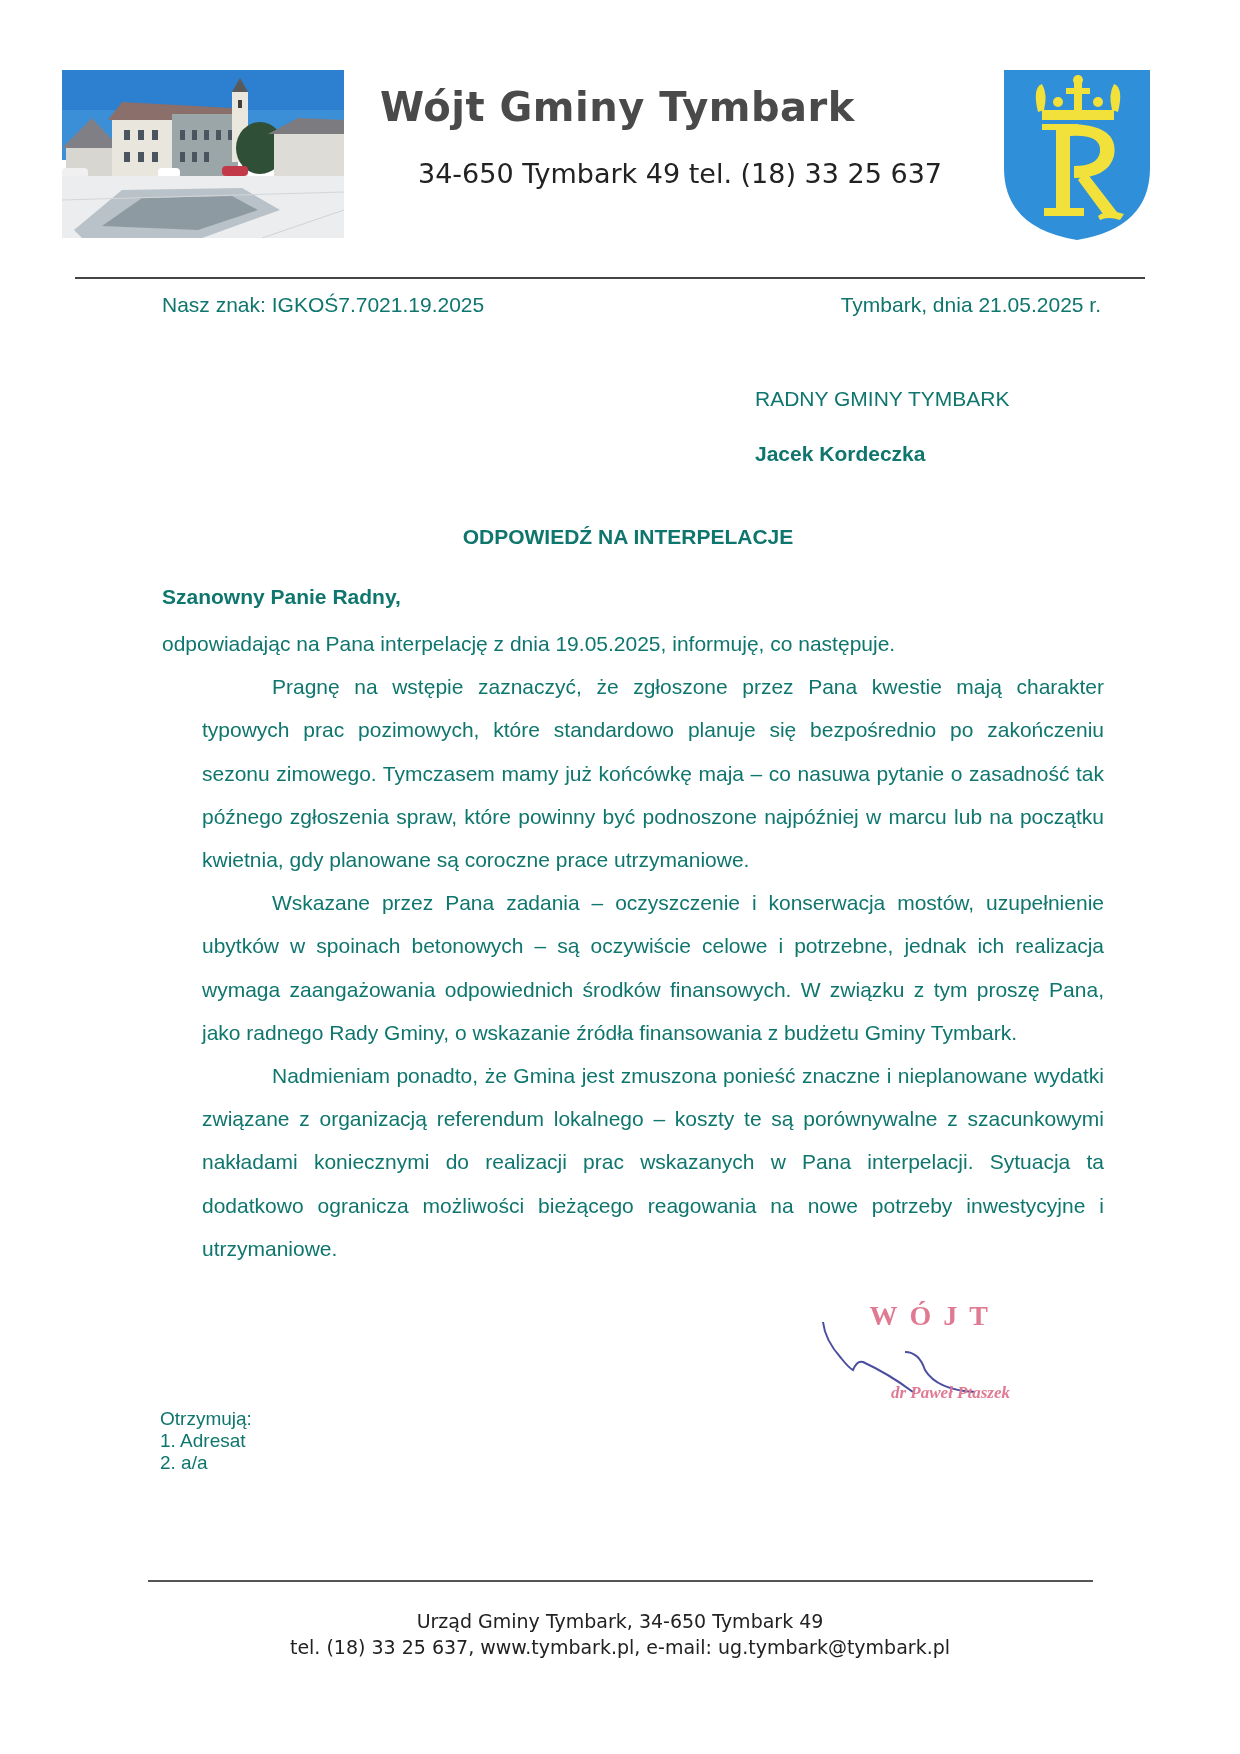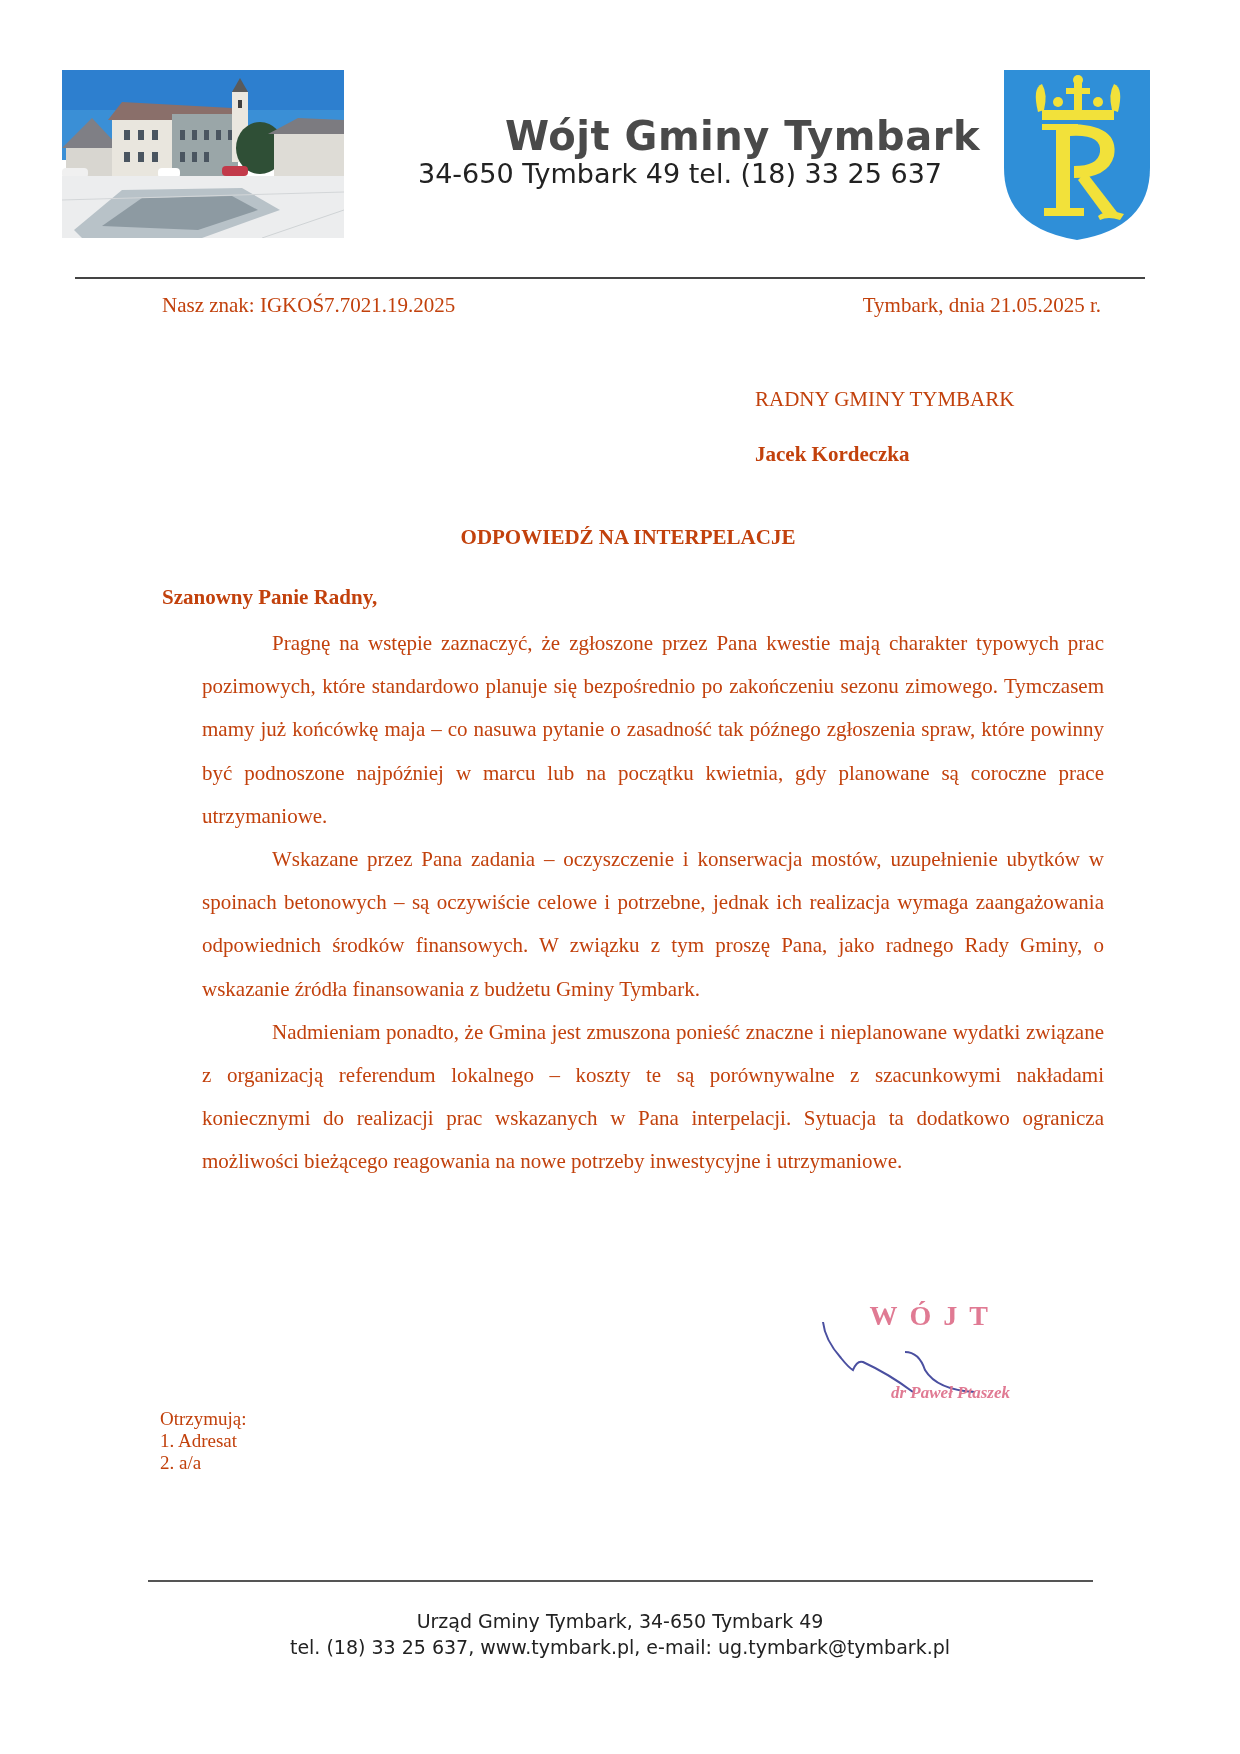--- a/index.html
+++ b/index.html
@@ -1,29 +1,29 @@
 <!DOCTYPE html>
 <html><head>
   <meta charset="utf-8">
   <style>
     html, body { margin: 0; padding: 0; background: #ffffff; }
     body { width: 1240px; height: 1754px; position: relative; overflow: hidden; color: #111; }
     .abs { position: absolute; }
 
     
     .photo { left: 62px; top: 70px; width: 282px; height: 168px; overflow: hidden; }
-    .hdr-title { left: 380px; top: 113px; width: 600px; text-align: right;
+    .hdr-title { left: 380px; top: 84px; width: 600px; text-align: left;
       font-family: "DejaVu Sans", sans-serif; font-weight: bold; font-size: 40px; color: #4a4a4a; letter-spacing: 0.5px; }
     .hdr-sub { left: 360px; top: 158px; width: 640px; text-align: center;
       font-family: "DejaVu Sans", sans-serif; font-size: 27px; color: #222; }
     .coat { left: 1002px; top: 68px; width: 150px; height: 174px; }
     .hr-top { left: 75px; top: 277px; width: 1070px; height: 0; border-top: 2px solid #444; }
 
     
-    .serif { font-family: Liberation Serif, serif; font-size: 21px; color: #c2410c; }
+    .serif { font-family: Liberation Sans, sans-serif; font-size: 21px; color: #0f766e; }
     .ref { left: 162px; top: 293px; }
     .date { right: 139px; top: 293px; text-align: right; }
     .recipient-1 { left: 755px; top: 387px; }
     .recipient-2 { left: 755px; top: 442px; font-weight: bold; }
     .subject { left: 8px; width: 1240px; top: 525px; text-align: center; font-weight: bold; }
     .salutation { left: 162px; top: 585px; font-weight: bold; }
 
     .body-text { left: 162px; top: 622px; width: 942px; line-height: 43.2px; }
     .body-text p { margin: 0; text-align: justify; }
     .body-text p.indent { text-indent: 70px; margin-left: 40px; }
@@ -127,20 +127,21 @@
 <div class="abs serif date">Tymbark, dnia 21.05.2025 r.</div>
 
 <div class="abs serif recipient-1">RADNY GMINY TYMBARK</div>
 <div class="abs serif recipient-2">Jacek Kordeczka</div>
 
 <div class="abs serif subject">ODPOWIEDŹ NA INTERPELACJE</div>
 
 <div class="abs serif salutation">Szanowny Panie Radny,</div>
 
 <div class="abs serif body-text">
+  <p>odpowiadając na Pana interpelację z dnia 19.05.2025, informuję, co następuje.</p>
   <p class="indent">Pragnę na wstępie zaznaczyć, że zgłoszone przez Pana kwestie mają charakter typowych prac pozimowych, które standardowo planuje się bezpośrednio po zakończeniu sezonu zimowego. Tymczasem mamy już końcówkę maja – co nasuwa pytanie o zasadność tak późnego zgłoszenia spraw, które powinny być podnoszone najpóźniej w marcu lub na początku kwietnia, gdy planowane są coroczne prace utrzymaniowe.</p>
   <p class="indent">Wskazane przez Pana zadania – oczyszczenie i konserwacja mostów, uzupełnienie ubytków w spoinach betonowych – są oczywiście celowe i potrzebne, jednak ich realizacja wymaga zaangażowania odpowiednich środków finansowych. W związku z tym proszę Pana, jako radnego Rady Gminy, o wskazanie źródła finansowania z budżetu Gminy Tymbark.</p>
   <p class="indent">Nadmieniam ponadto, że Gmina jest zmuszona ponieść znaczne i nieplanowane wydatki związane z organizacją referendum lokalnego – koszty te są porównywalne z szacunkowymi nakładami koniecznymi do realizacji prac wskazanych w Pana interpelacji. Sytuacja ta dodatkowo ogranicza możliwości bieżącego reagowania na nowe potrzeby inwestycyjne i utrzymaniowe.</p>
 </div>
 
 <div class="abs sig-title">WÓJT</div>
 <div class="abs sig">
   <svg width="210" height="115" viewBox="0 0 210 115">
     <path d="M8,22 Q10,40 26,58 Q34,68 38,70 Q42,60 48,62 Q74,74 98,92" fill="none" stroke="#4a4fa0" stroke-width="2"></path>
     <path d="M90,52 Q104,52 110,70 Q122,90 160,92" fill="none" stroke="#4a4fa0" stroke-width="2"></path>

